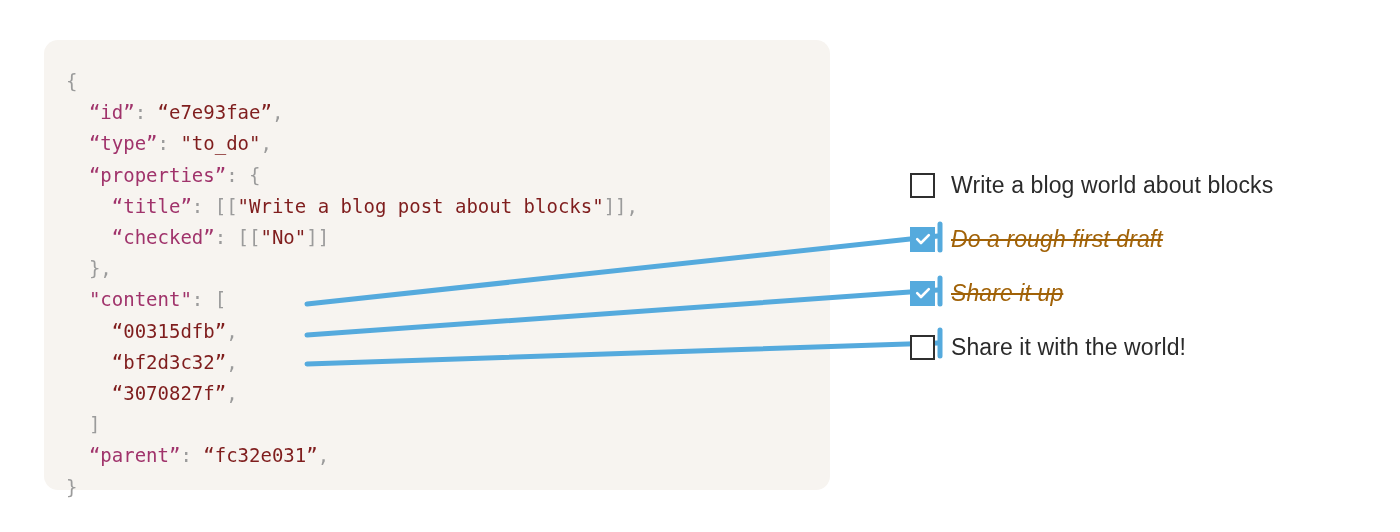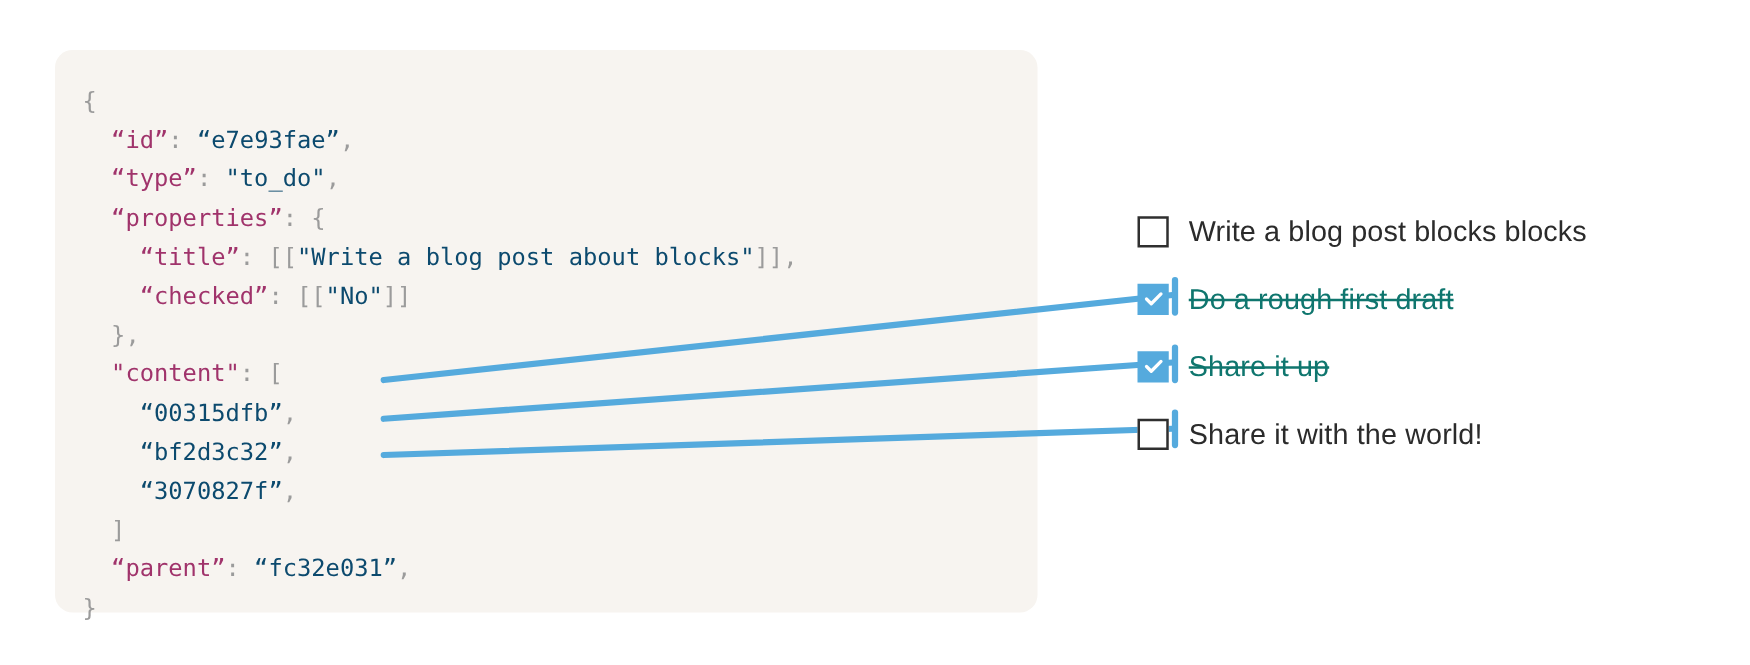--- a/index.html
+++ b/index.html
@@ -31,21 +31,21 @@
     left: 22px;
     top: 26px;
     font-family: "DejaVu Sans Mono", "Liberation Mono", monospace;
     font-size: 19px;
     line-height: 31.2px;
     white-space: pre;
     color: #8e8e8e;
   }
   .code-line { white-space: pre; }
   .tok-key   { color: #a0336b; text-align: right; }
-  .tok-str   { color: #0c4a6e; }
+  .tok-str   { color: #7f1d1d; }
   .tok-punc  { color: #9b9b9b; }
 
   
   #connectors {
     position: absolute;
     left: 0;
     top: 0;
     width: 1400px;
     height: 532px;
     pointer-events: none;
@@ -88,23 +88,24 @@
 
   .todo-label {
     margin-left: 16px;
     font-family: "Liberation Sans", sans-serif;
     font-size: 23px;
     color: #2b2b2b;
     white-space: nowrap;
     letter-spacing: 0.1px;
   }
   .todo-label.done {
-    color: #0f766e;
+    color: #a16207;
     text-decoration: line-through;
     text-decoration-thickness: 1.8px;
+    font-style: italic;
   }
 </style>
 </head>
 <body>
 
 <div id="code-panel">
   <div id="code-block"><div class="code-line"><span class="tok-punc">{</span></div><div class="code-line">  <span class="tok-key">“id”</span><span class="tok-punc">: </span><span class="tok-str">“e7e93fae”</span><span class="tok-punc">,</span></div><div class="code-line">  <span class="tok-key">“type”</span><span class="tok-punc">: </span><span class="tok-str">"to_do"</span><span class="tok-punc">,</span></div><div class="code-line">  <span class="tok-key">“properties”</span><span class="tok-punc">: {</span></div><div class="code-line">    <span class="tok-key">“title”</span><span class="tok-punc">: [[</span><span class="tok-str">"Write a blog post about blocks"</span><span class="tok-punc">]],</span></div><div class="code-line">    <span class="tok-key">“checked”</span><span class="tok-punc">: [[</span><span class="tok-str">"No"</span><span class="tok-punc">]]</span></div><div class="code-line">  <span class="tok-punc">},</span></div><div class="code-line">  <span class="tok-key">"content"</span><span class="tok-punc">: [</span></div><div class="code-line">    <span class="tok-str">“00315dfb”</span><span class="tok-punc">,</span></div><div class="code-line">    <span class="tok-str">“bf2d3c32”</span><span class="tok-punc">,</span></div><div class="code-line">    <span class="tok-str">“3070827f”</span><span class="tok-punc">,</span></div><div class="code-line">  <span class="tok-punc">]</span></div><div class="code-line">  <span class="tok-key">“parent”</span><span class="tok-punc">: </span><span class="tok-str">“fc32e031”</span><span class="tok-punc">,</span></div><div class="code-line"><span class="tok-punc">}</span></div></div>
 </div>
 
 <svg id="connectors" viewBox="0 0 1400 532" xmlns="http://www.w3.org/2000/svg">
@@ -112,21 +113,21 @@
     <line x1="307" y1="335" x2="938" y2="290" stroke="#55aadd" stroke-width="5" stroke-linecap="round"></line>
     <line x1="307" y1="364" x2="938" y2="343" stroke="#55aadd" stroke-width="5" stroke-linecap="round"></line>
     <line x1="940" y1="224" x2="940" y2="250" stroke="#55aadd" stroke-width="5" stroke-linecap="round"></line>
     <line x1="940" y1="278" x2="940" y2="304" stroke="#55aadd" stroke-width="5" stroke-linecap="round"></line>
     <line x1="940" y1="330" x2="940" y2="356" stroke="#55aadd" stroke-width="5" stroke-linecap="round"></line>
   </svg>
 
 <div id="todo-list">
     <div class="todo-row">
       <div class="cbox unchecked"></div>
-      <span class="todo-label">Write a blog post blocks blocks</span>
+      <span class="todo-label">Write a blog world about blocks</span>
     </div>
     <div class="todo-row">
       <div class="cbox checked">
         <svg width="18" height="18" viewBox="0 0 18 18">
           <path d="M3.2 9.2 L7 13 L14.8 5.1" fill="none" stroke="#ffffff" stroke-width="2.6" stroke-linecap="round" stroke-linejoin="round"></path>
         </svg>
       </div>
       <span class="todo-label done">Do a rough first draft</span>
     </div>
     <div class="todo-row">

